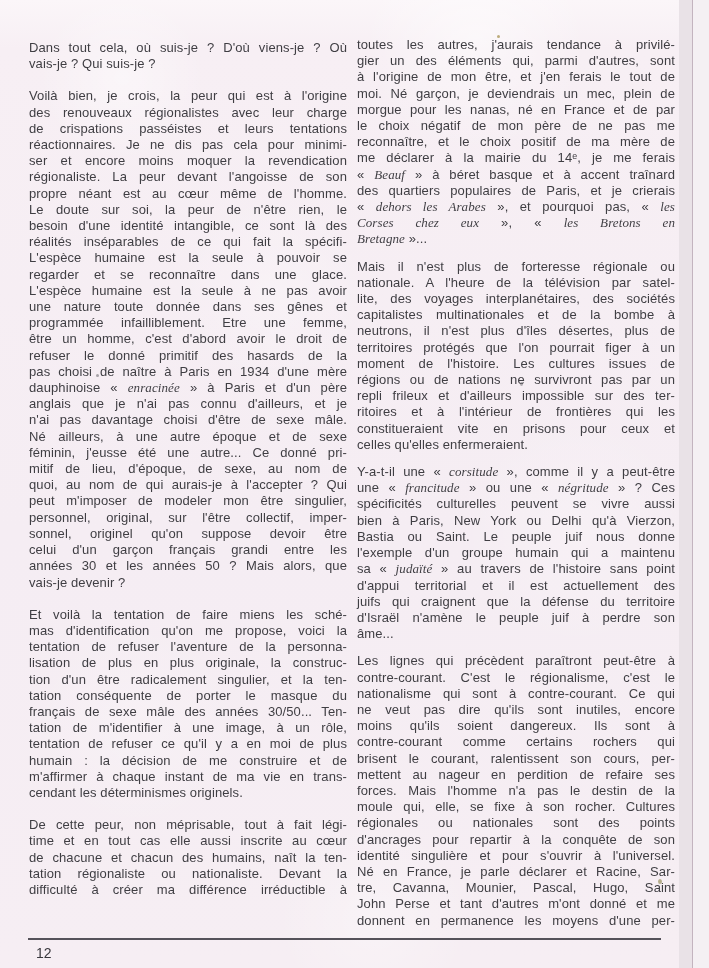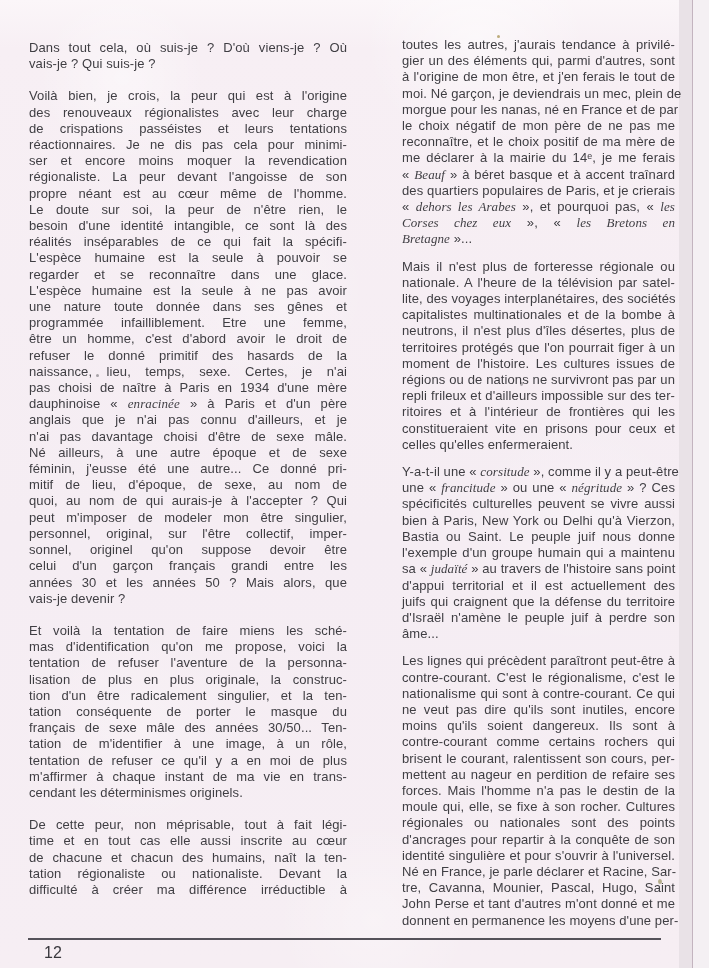--- a/index.html
+++ b/index.html
@@ -28,34 +28,34 @@
     position:absolute;top:0;bottom:0;left:693px;width:16px;
     background:rgba(255,253,255,.5);
   }
   .columns{
     position:absolute;top:40px;left:29px;width:646px;
     display:flex;gap:10px;
   }
   .col{width:318px;font-size:13px;line-height:16.2px;letter-spacing:.1px;}
   .col-right{margin-top:-3px;}
   .para{margin:0 0 16px 0;}
-  .col-right .para{margin-bottom:11px;margin-left:45px;}
+  .col-right .para{margin-bottom:11px;}
   .tline{
     text-align:justify;text-align-last:justify;
     white-space:nowrap;overflow:visible;
   }
   .tline.lastline{text-align-last:left;}
   .tline i{font-style:italic;font-family:Liberation Serif, serif;}
   .footer-rule{
     position:absolute;left:28px;top:938px;width:633px;height:2px;
     background:#55525a;
   }
   .page-number{
-    position:absolute;left:44px;top:944px;
-    font-size:16px;line-height:18px;color:#39383d;
+    position:absolute;left:36px;top:944px;
+    font-size:14px;line-height:18px;color:#39383d;
   }
   .speck{position:absolute;border-radius:50%;}
   .speck-a{left:497px;top:35px;width:3px;height:3px;background:rgba(146,122,40,.6);}
   .speck-b{left:96px;top:374px;width:3px;height:3px;background:rgba(90,88,94,.5);}
   .speck-c{left:658px;top:879px;width:4px;height:5px;background:rgba(128,120,52,.55);}
   .speck-d{left:520px;top:382px;width:3px;height:4px;background:rgba(90,88,94,.45);}
 </style>
 </head>
 <body>
 
@@ -78,21 +78,20 @@
           <div class="tline"><span>Le doute sur soi, la peur de n'être rien, le</span></div>
           <div class="tline"><span>besoin d'une identité intangible, ce sont là des</span></div>
           <div class="tline"><span>réalités inséparables de ce qui fait la spécifi-</span></div>
           <div class="tline"><span>L'espèce humaine est la seule à pouvoir se</span></div>
           <div class="tline"><span>regarder et se reconnaître dans une glace.</span></div>
           <div class="tline"><span>L'espèce humaine est la seule à ne pas avoir</span></div>
           <div class="tline"><span>une nature toute donnée dans ses gênes et</span></div>
           <div class="tline"><span>programmée infailliblement. Etre une femme,</span></div>
           <div class="tline"><span>être un homme, c'est d'abord avoir le droit de</span></div>
           <div class="tline"><span>refuser le donné primitif des hasards de la</span></div>
-          <div class="tline"><span>naissance, lieu, temps, sexe. Certes, je n'ai</span></div>
           <div class="tline"><span>pas choisi de naître à Paris en 1934 d'une mère</span></div>
           <div class="tline"><span>dauphinoise « </span><i>enracinée</i><span> » à Paris et d'un père</span></div>
           <div class="tline"><span>anglais que je n'ai pas connu d'ailleurs, et je</span></div>
           <div class="tline"><span>n'ai pas davantage choisi d'être de sexe mâle.</span></div>
           <div class="tline"><span>Né ailleurs, à une autre époque et de sexe</span></div>
           <div class="tline"><span>féminin, j'eusse été une autre... Ce donné pri-</span></div>
           <div class="tline"><span>mitif de lieu, d'époque, de sexe, au nom de</span></div>
           <div class="tline"><span>quoi, au nom de qui aurais-je à l'accepter ? Qui</span></div>
           <div class="tline"><span>peut m'imposer de modeler mon être singulier,</span></div>
           <div class="tline"><span>personnel, original, sur l'être collectif, imper-</span></div>
@@ -104,20 +103,21 @@
         <div class="para">
           <div class="tline"><span>Et voilà la tentation de faire miens les sché-</span></div>
           <div class="tline"><span>mas d'identification qu'on me propose, voici la</span></div>
           <div class="tline"><span>tentation de refuser l'aventure de la personna-</span></div>
           <div class="tline"><span>lisation de plus en plus originale, la construc-</span></div>
           <div class="tline"><span>tion d'un être radicalement singulier, et la ten-</span></div>
           <div class="tline"><span>tation conséquente de porter le masque du</span></div>
           <div class="tline"><span>français de sexe mâle des années 30/50... Ten-</span></div>
           <div class="tline"><span>tation de m'identifier à une image, à un rôle,</span></div>
           <div class="tline"><span>tentation de refuser ce qu'il y a en moi de plus</span></div>
+          <div class="tline"><span>humain : la décision de me construire et de</span></div>
           <div class="tline"><span>m'affirmer à chaque instant de ma vie en trans-</span></div>
           <div class="tline lastline"><span>cendant les déterminismes originels.</span></div>
         </div>
         <div class="para">
           <div class="tline"><span>De cette peur, non méprisable, tout à fait légi-</span></div>
           <div class="tline"><span>time et en tout cas elle aussi inscrite au cœur</span></div>
           <div class="tline"><span>de chacune et chacun des humains, naît la ten-</span></div>
           <div class="tline"><span>tation régionaliste ou nationaliste. Devant la</span></div>
           <div class="tline"><span>difficulté à créer ma différence irréductible à</span></div>
         </div>

